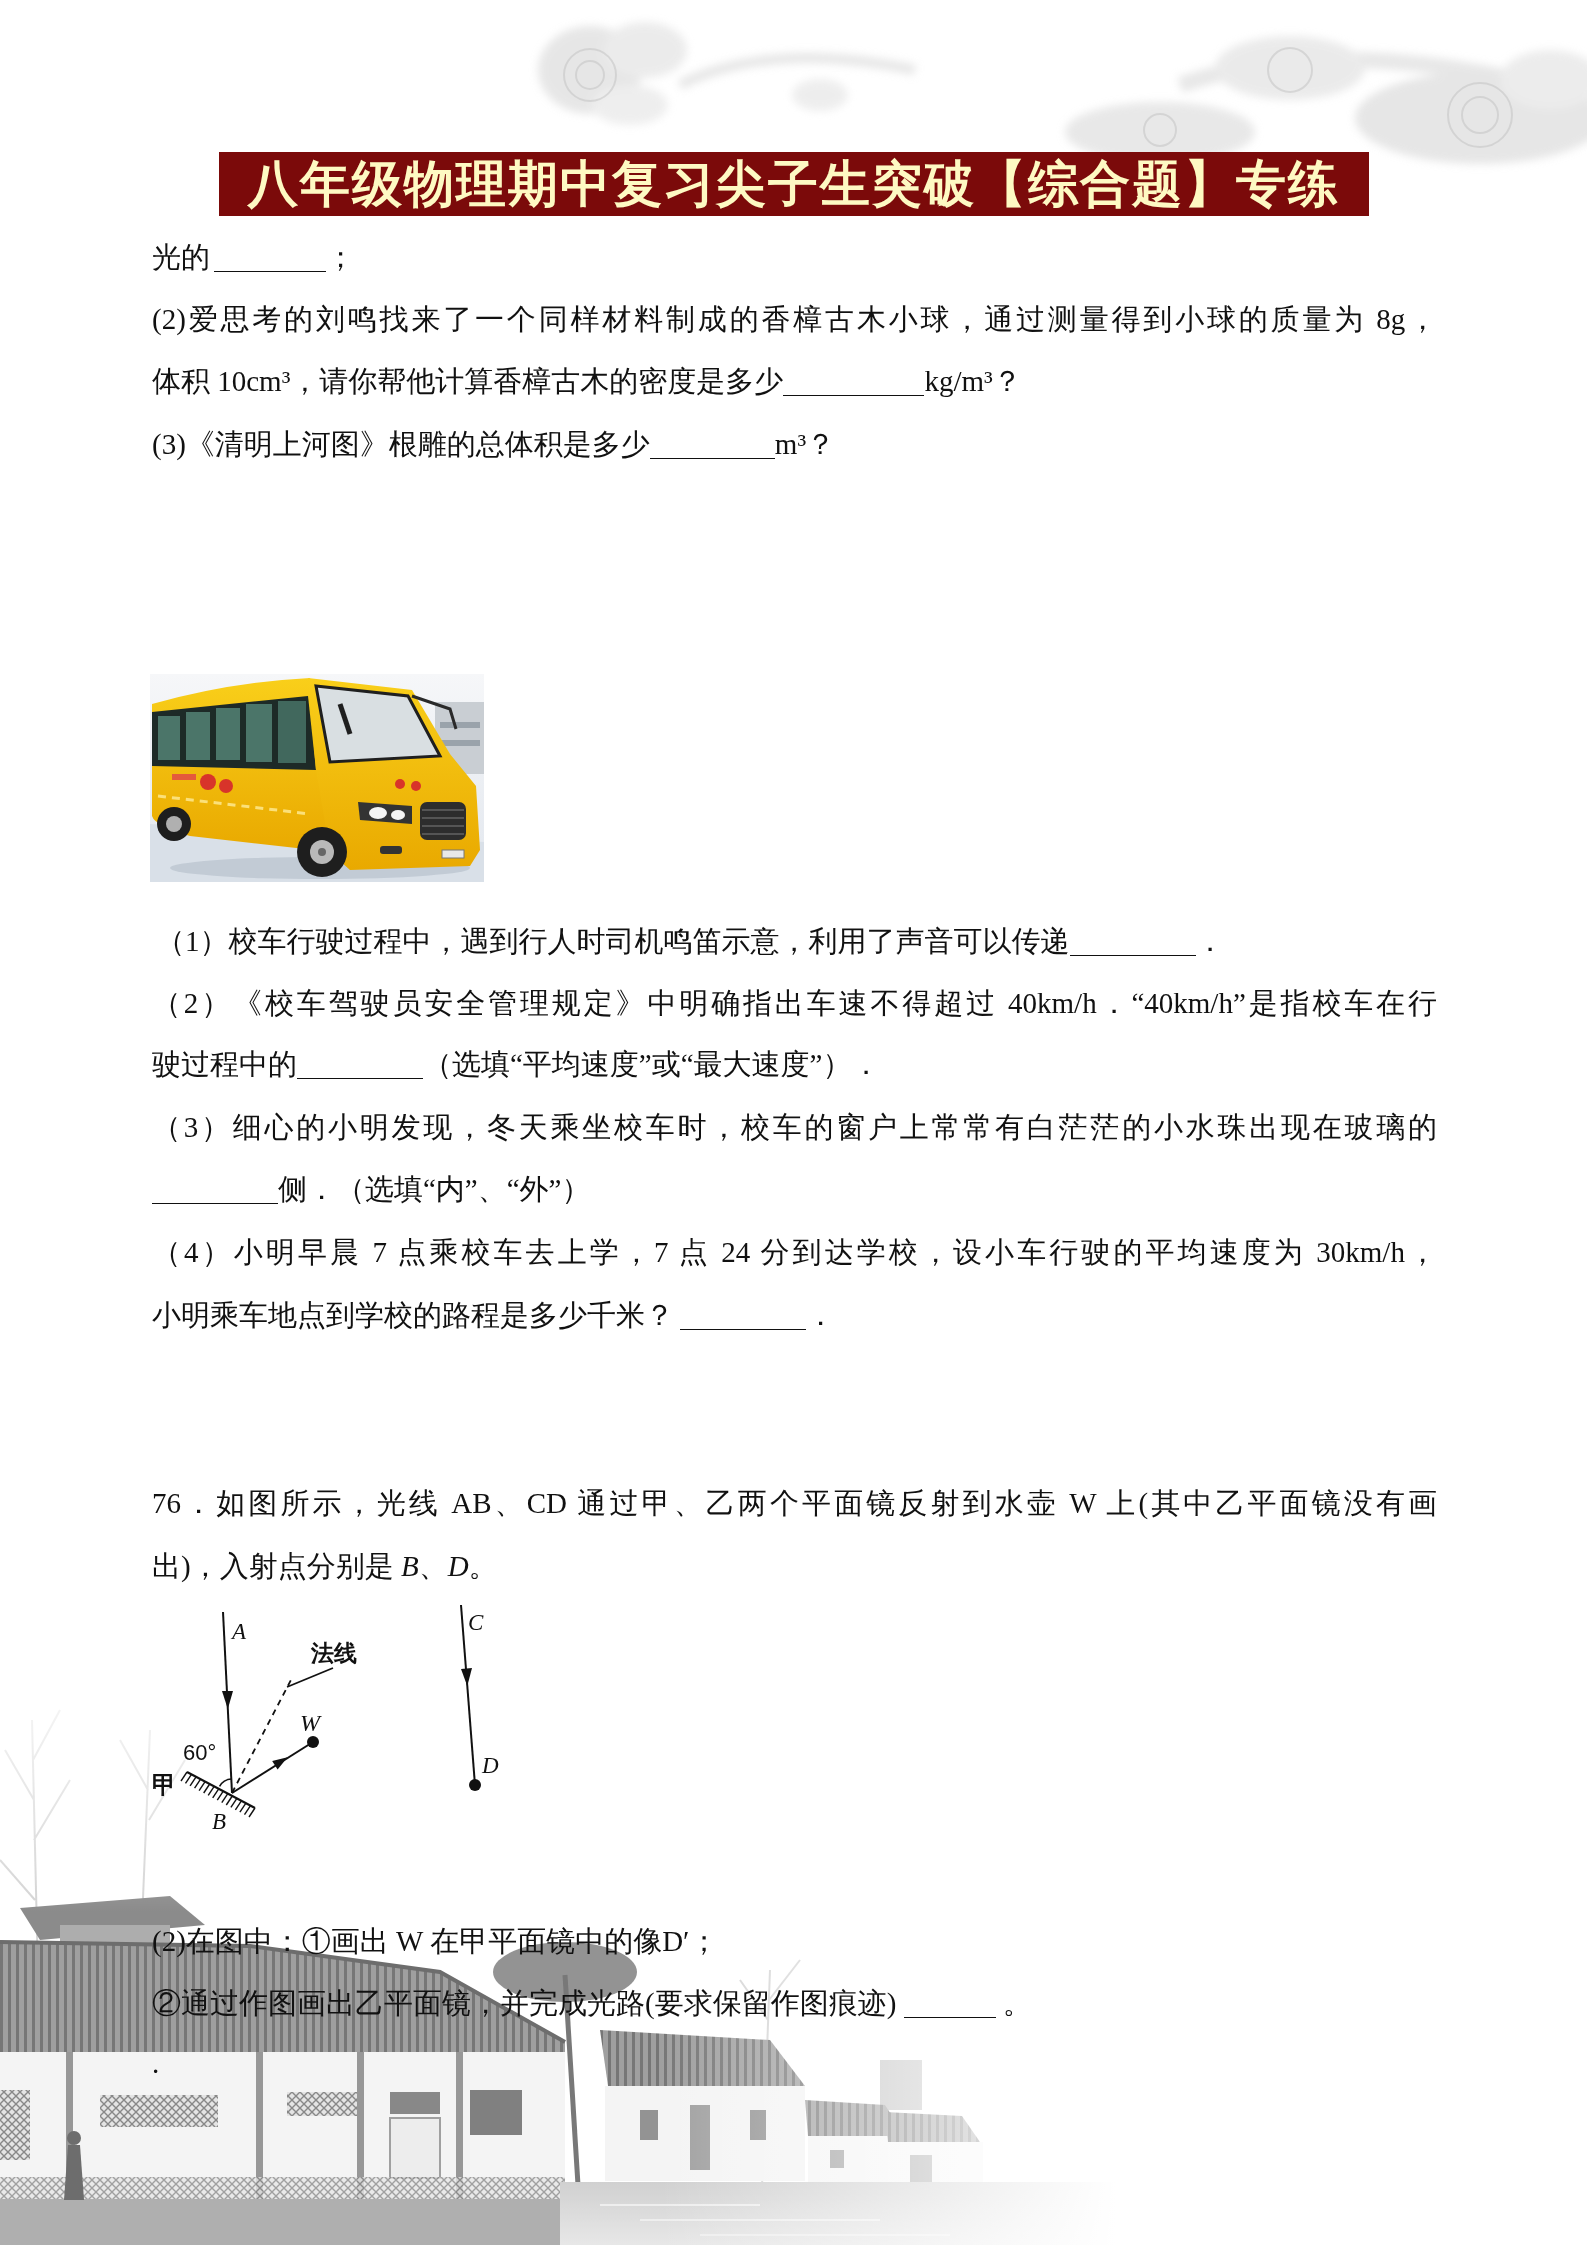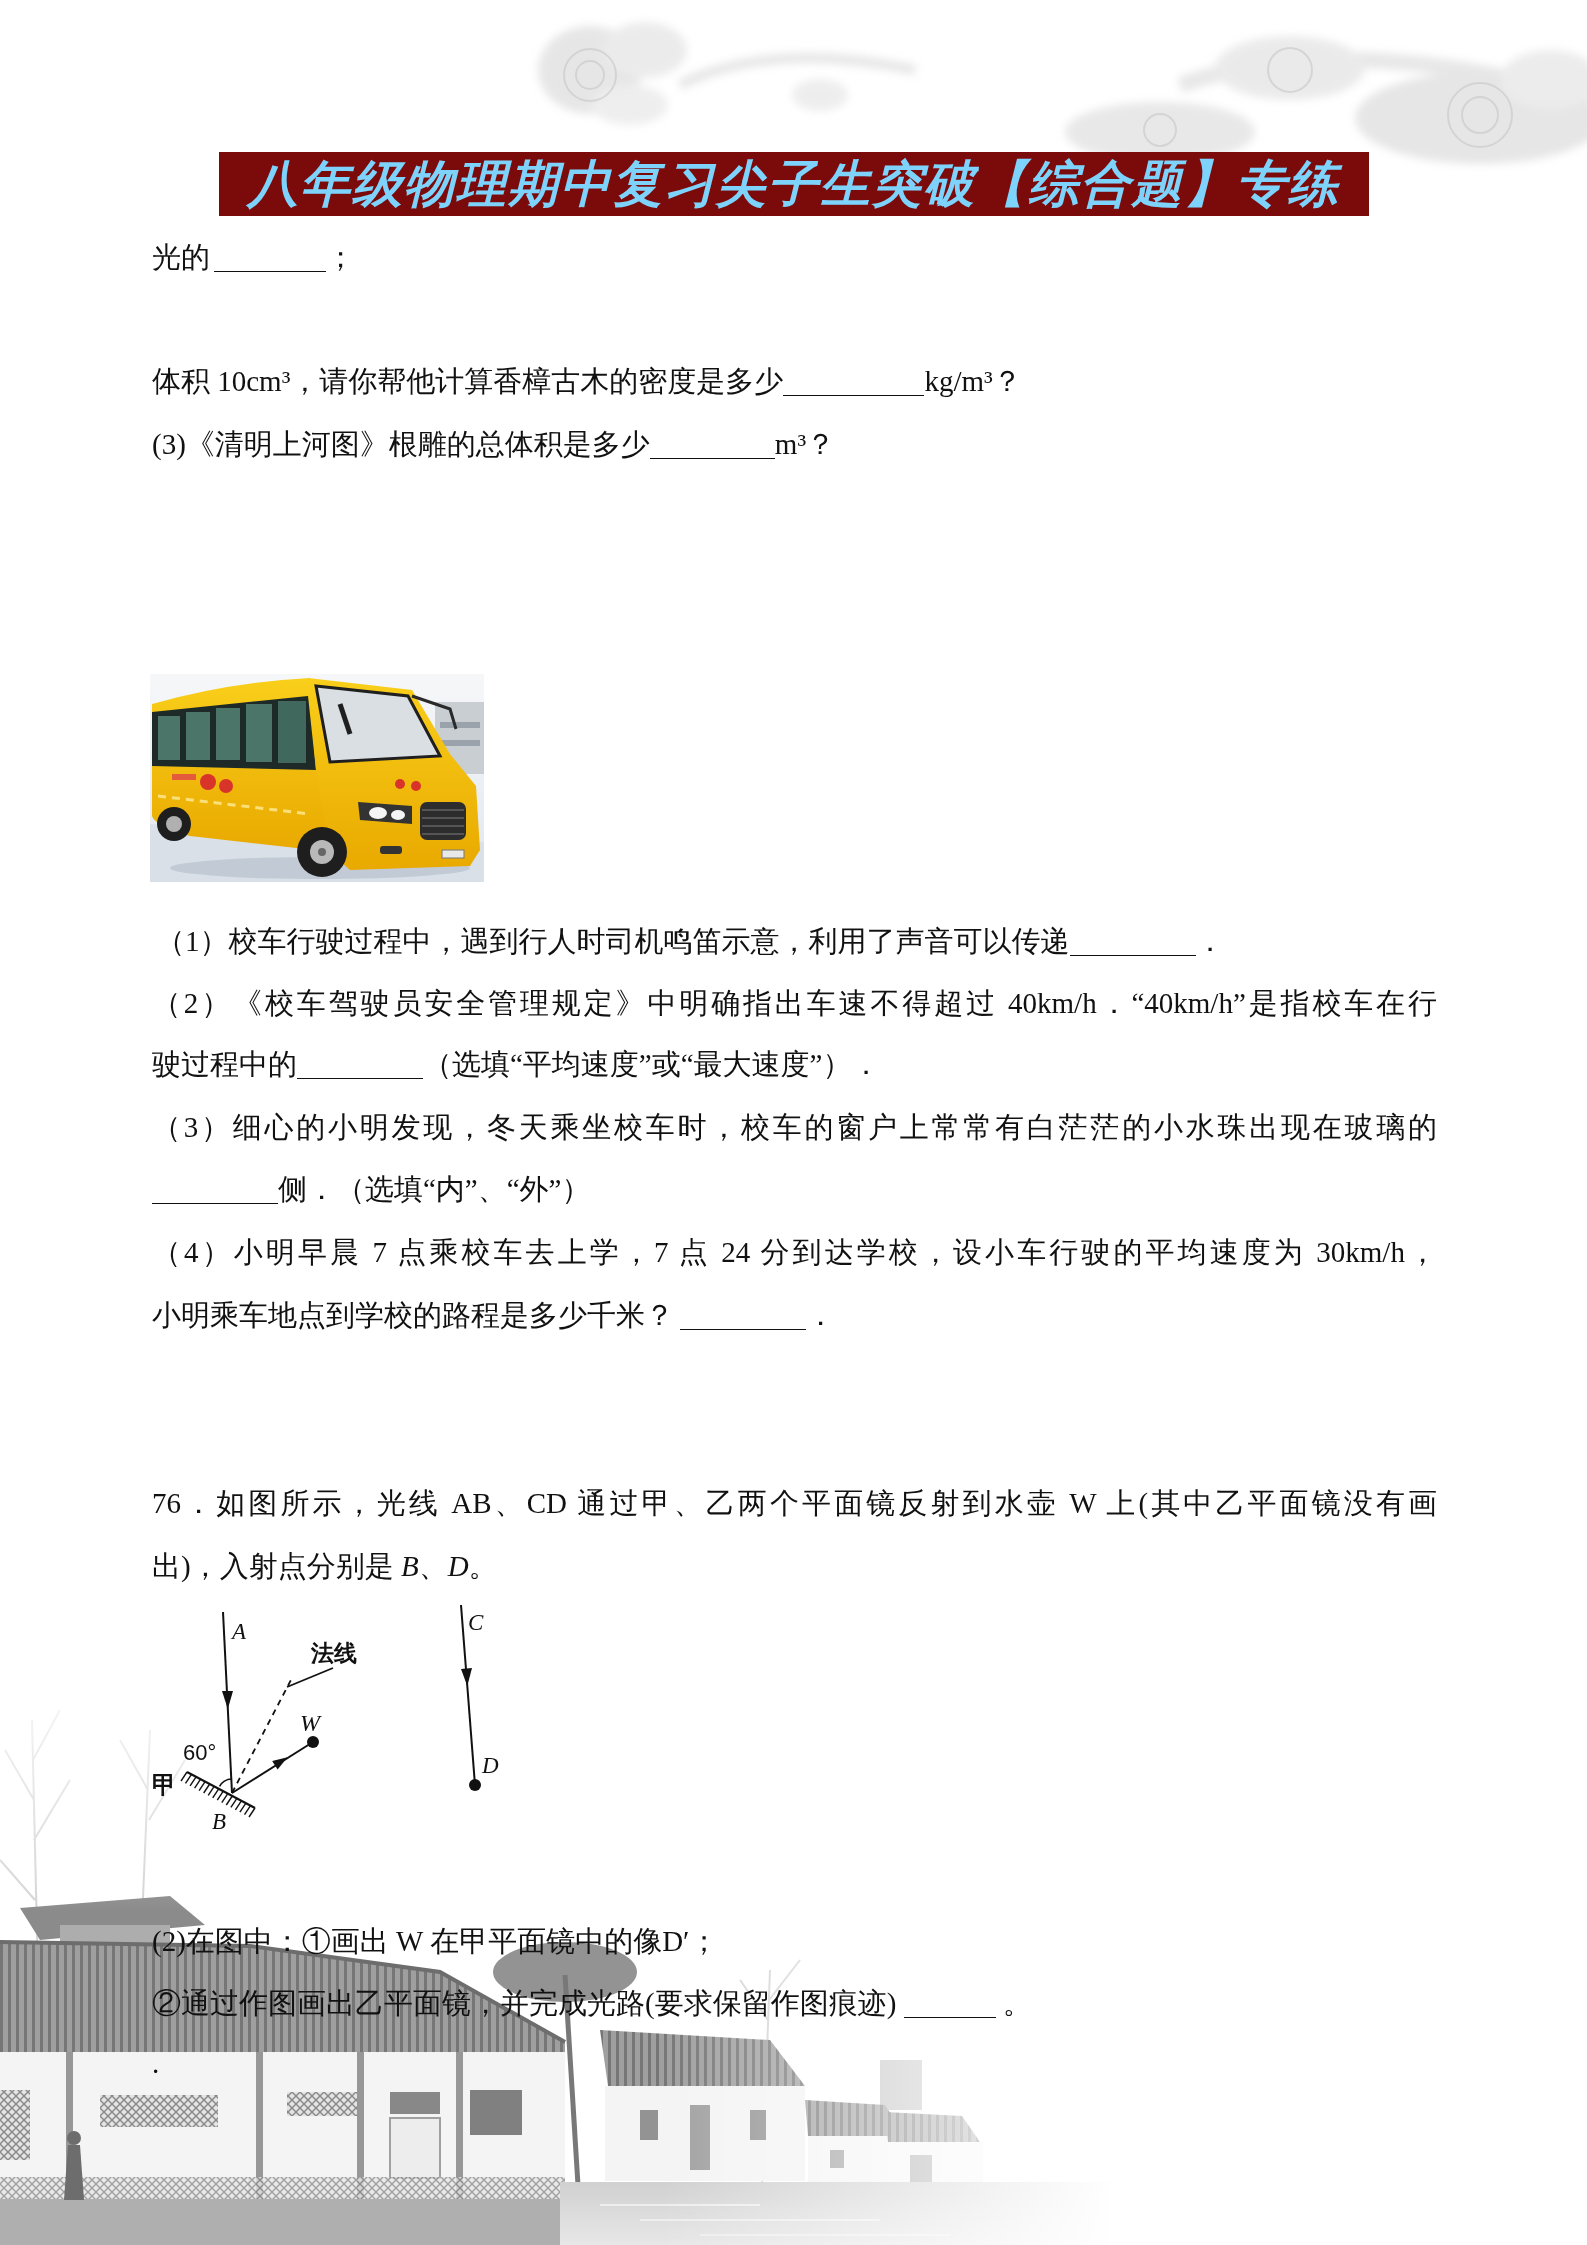--- a/index.html
+++ b/index.html
@@ -19,27 +19,26 @@
     width: 1150px; height: 64px;
     background: #7b0a0a;
     z-index: 3;
   }
   .title-text {
     display: block;
     width: 100%;
     height: 64px;
     line-height: 64px;
     text-align: center;
-    color: #7dd3fc;
+    color: #fef9c3;
     font-family: "DejaVu Sans", "Liberation Sans", sans-serif;
     font-weight: bold;
     font-size: 50px;
     letter-spacing: 2px;
     white-space: nowrap;
-    font-style: italic;
   }
   .ln {
     position: absolute;
     left: 152px;
     height: 40px;
     line-height: 40px;
     font-size: 29px;
     white-space: nowrap;
     z-index: 4;
   }
@@ -173,20 +172,23 @@
     <rect x="0" y="0" width="1200" height="605" fill="url(#fadeTop)"></rect>
   </svg>
 
   <div class="title-box">
     <span class="title-text">八年级物理期中复习尖子生突破【综合题】专练</span>
   </div>
 
   <div class="ln" style="top:237px">
     <span>光的</span><span class="blank" style="width:112px;margin-left:4px"></span><span>；</span>
   </div>
+  <div class="ln just" style="top:299px">
+    <span>(2)爱思考的刘鸣找来了一个同样材料制成的香樟古木小球，通过测量得到小球的质量为 8g，</span>
+  </div>
   <div class="ln" style="top:361px">
     <span>体积 10cm³，请你帮他计算香樟古木的密度是多少</span><span class="blank" style="width:141px"></span><span>kg/m³？</span>
   </div>
   <div class="ln" style="top:424px">
     <span>(3)《清明上河图》根雕的总体积是多少</span><span class="blank" style="width:125px"></span><span>m³？</span>
   </div>
 
 
   <svg class="layer bus" width="334" height="208" viewBox="0 0 334 208">
     <defs>

